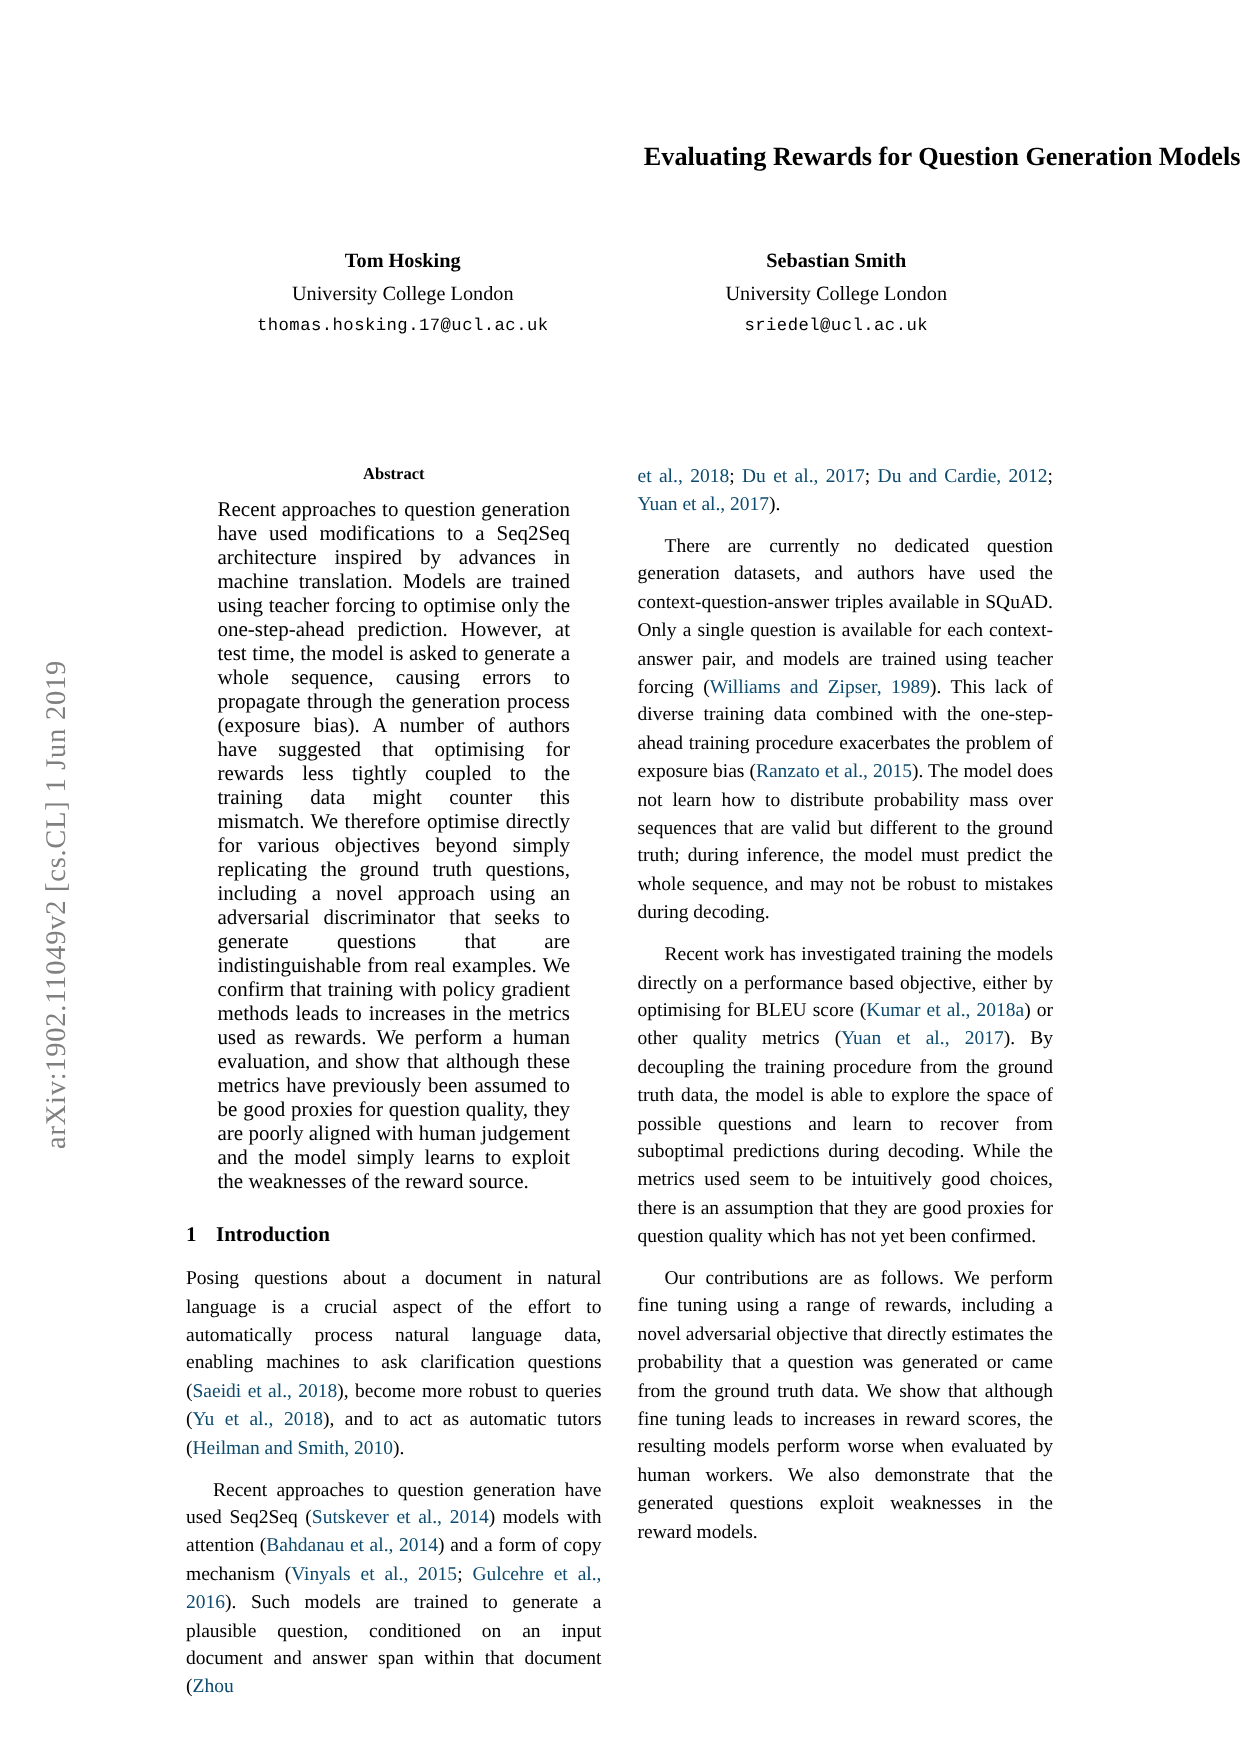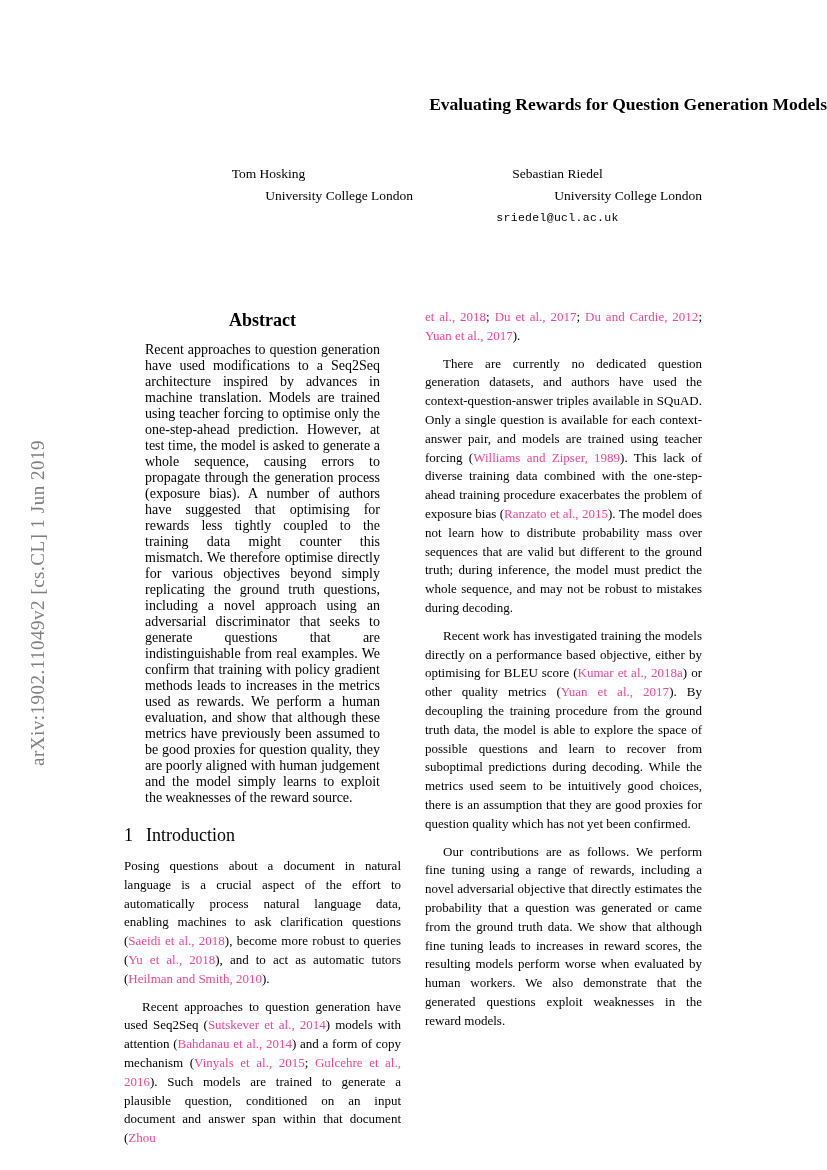--- a/index.html
+++ b/index.html
@@ -33,82 +33,83 @@
     margin: 0;
   }
   .authors {
     position: absolute;
     top: 163px;
     left: 124px;
     width: 578px;
     display: flex;
   }
   .author { flex: 1; text-align: center; }
-  .author-name { font-weight: normal; font-size: 13.5px; line-height: 22px; }
-  .author-affil { font-size: 13.5px; line-height: 22px; text-align: right; }
+  .author-name { font-weight: bold; font-size: 13.5px; line-height: 22px; }
+  .author-affil { font-size: 13.5px; line-height: 22px; }
   .author-email {
     font-family: "Liberation Mono", monospace;
     font-size: 11.5px;
     line-height: 22px;
     letter-spacing: 0.3px;
   }
   .columns {
     position: absolute;
     top: 308px;
     left: 124px;
     width: 578px;
     display: flex;
     gap: 24px;
   }
   .col { width: 277px; }
   .abstract-heading {
     text-align: center;
     font-weight: bold;
-    font-size: 18px;
+    font-size: 11px;
     margin: 2px 0 11px 0;
   }
   .abstract-text {
     margin: 0 0 0 0;
     padding: 0 21px;
     font-size: 14px;
     line-height: 16px;
     text-align: justify;
   }
   .section-heading {
-    font-weight: normal;
-    font-size: 18px;
+    font-weight: bold;
+    font-size: 14px;
     margin: 19px 0 11px 0;
   }
   .section-heading .sec-num { margin-right: 13px; }
   .para {
     margin: 0 0 9px 0;
     font-size: 13px;
     line-height: 18.8px;
     text-align: justify;
     text-indent: 18px;
   }
   .para.noindent { text-indent: 0; }
-  .cite { color: #ec4899; }
+  .cite { color: #0c4a6e; }
 </style>
 </head>
 <body>
 
 <div class="page">
 
   <div class="watermark">arXiv:1902.11049v2  [cs.CL]  1 Jun 2019</div>
 
   <h1 class="title">Evaluating Rewards for Question Generation Models</h1>
 
   <div class="authors">
     <div class="author">
       <div class="author-name">Tom Hosking</div>
       <div class="author-affil">University College London</div>
+      <div class="author-email">thomas.hosking.17@ucl.ac.uk</div>
     </div>
     <div class="author">
-      <div class="author-name">Sebastian Riedel</div>
+      <div class="author-name">Sebastian Smith</div>
       <div class="author-affil">University College London</div>
       <div class="author-email">sriedel@ucl.ac.uk</div>
     </div>
   </div>
 
   <div class="columns">
     <div class="col">
       <div class="abstract">
         <div class="abstract-heading">Abstract</div>
         <p class="abstract-text">Recent approaches to question generation have used modifications to a Seq2Seq architecture inspired by advances in machine translation. Models are trained using teacher forcing to optimise only the one-step-ahead prediction. However, at test time, the model is asked to generate a whole sequence, causing errors to propagate through the generation process (exposure bias). A number of authors have suggested that optimising for rewards less tightly coupled to the training data might counter this mismatch. We therefore optimise directly for various objectives beyond simply replicating the ground truth questions, including a novel approach using an adversarial discriminator that seeks to generate questions that are indistinguishable from real examples. We confirm that training with policy gradient methods leads to increases in the metrics used as rewards. We perform a human evaluation, and show that although these metrics have previously been assumed to be good proxies for question quality, they are poorly aligned with human judgement and the model simply learns to exploit the weaknesses of the reward source.</p>

